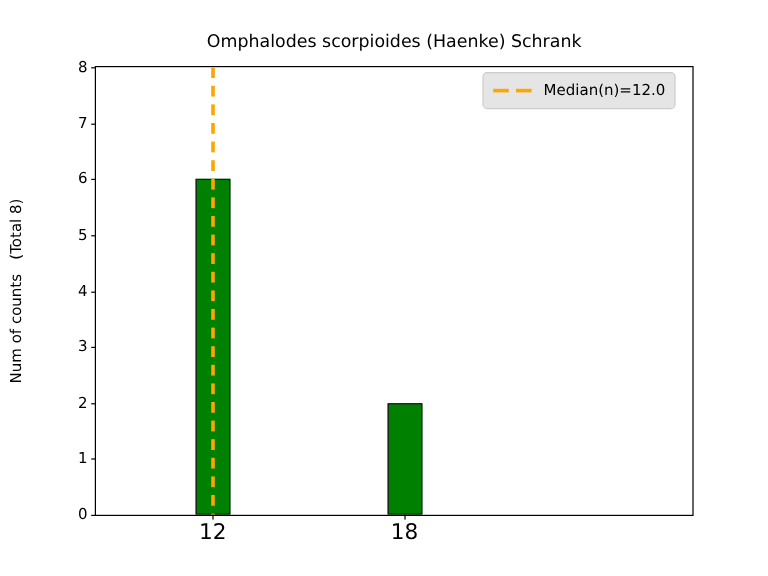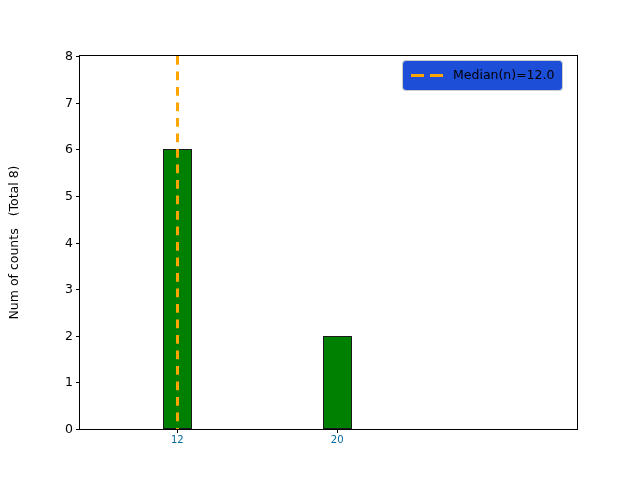--- a/index.html
+++ b/index.html
@@ -115,24 +115,24 @@
     left: -0.55px;
     top: 0;
     width: 1.1px;
     height: 4px;
     background: #000000;
   }
   .xtick-label {
     position: absolute;
     top: 6px;
     transform: translateX(-50%);
-    font-size: 10px;
+    font-size: 18px;
     line-height: 1;
     white-space: nowrap;
-    color: #0369a1;
+    color: #000000;
   }
 
   
   #xlabel {
     position: absolute;
     left: 79px;
     top: 452px;
     width: 499px;
     text-align: center;
     font-size: 12.5px;
@@ -157,21 +157,21 @@
   }
 
   
   #legend {
     position: absolute;
     left: 402px;
     top: 60px;
     box-sizing: border-box;
     border: 1px solid #cccccc;
     border-radius: 4px;
-    background: #1d4ed8;
+    background: #e5e5e5;
     padding: 6px 8px 6px 8px;
     font-size: 12.5px;
     line-height: 1.32;
   }
   #legend-row {
     display: flex;
     align-items: flex-start;
     gap: 8px;
   }
   .legend-sample {
@@ -193,20 +193,21 @@
     white-space: nowrap;
     color: #000000;
   }
   .legend-text div { display: block; }
 </style>
 </head>
 <body>
 
 <div id="figure">
 
+  <div id="chart-title">Omphalodes scorpioides (Haenke) Schrank</div>
 
   <div id="ylabel">
     <span>Num of counts   (Total 8)</span>
   </div>
 
   <div id="plot-area">
     <div id="plot-inner">
 
     <div class="bar" style="left: 82.6113px; width: 29.3137px; height: 279.75px; background: rgb(0, 128, 0); border-color: rgb(26, 26, 26);"></div>
         <div class="bar" style="left: 242.504px; width: 29.3137px; height: 93.25px; background: rgb(0, 128, 0); border-color: rgb(26, 26, 26);"></div>
@@ -248,21 +249,21 @@
       <div class="ytick-wrap" style="top: 0px;">
         <div class="ytick"></div>
         <div class="ytick-label">8</div>
       </div>
       <div class="xtick-wrap" style="left: 97.2681px;">
         <div class="xtick"></div>
         <div class="xtick-label">12</div>
       </div>
       <div class="xtick-wrap" style="left: 257.161px;">
         <div class="xtick"></div>
-        <div class="xtick-label">20</div>
+        <div class="xtick-label">18</div>
       </div>
     </div>
 
 
   <div id="legend">
     <div id="legend-row">
       <div class="legend-sample">
         <div class="dash d1"></div>
         <div class="dash d2"></div>
       </div>

